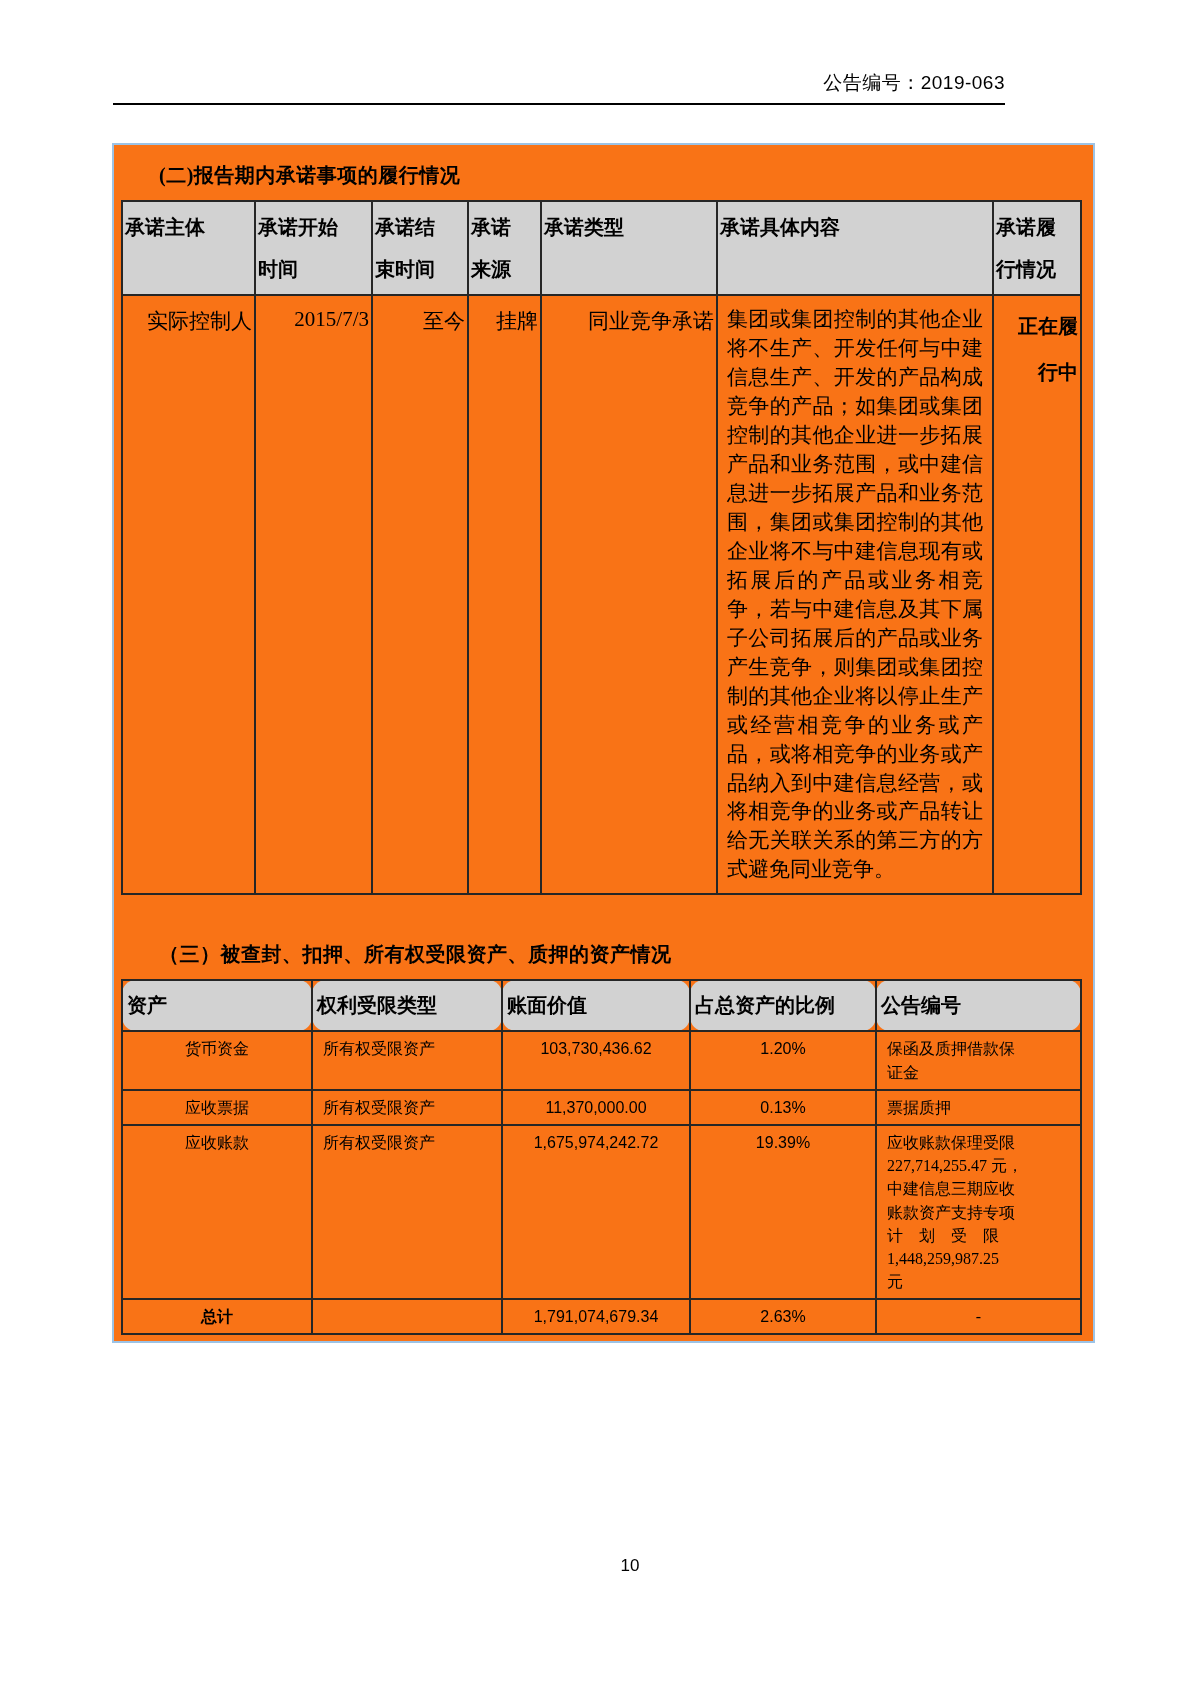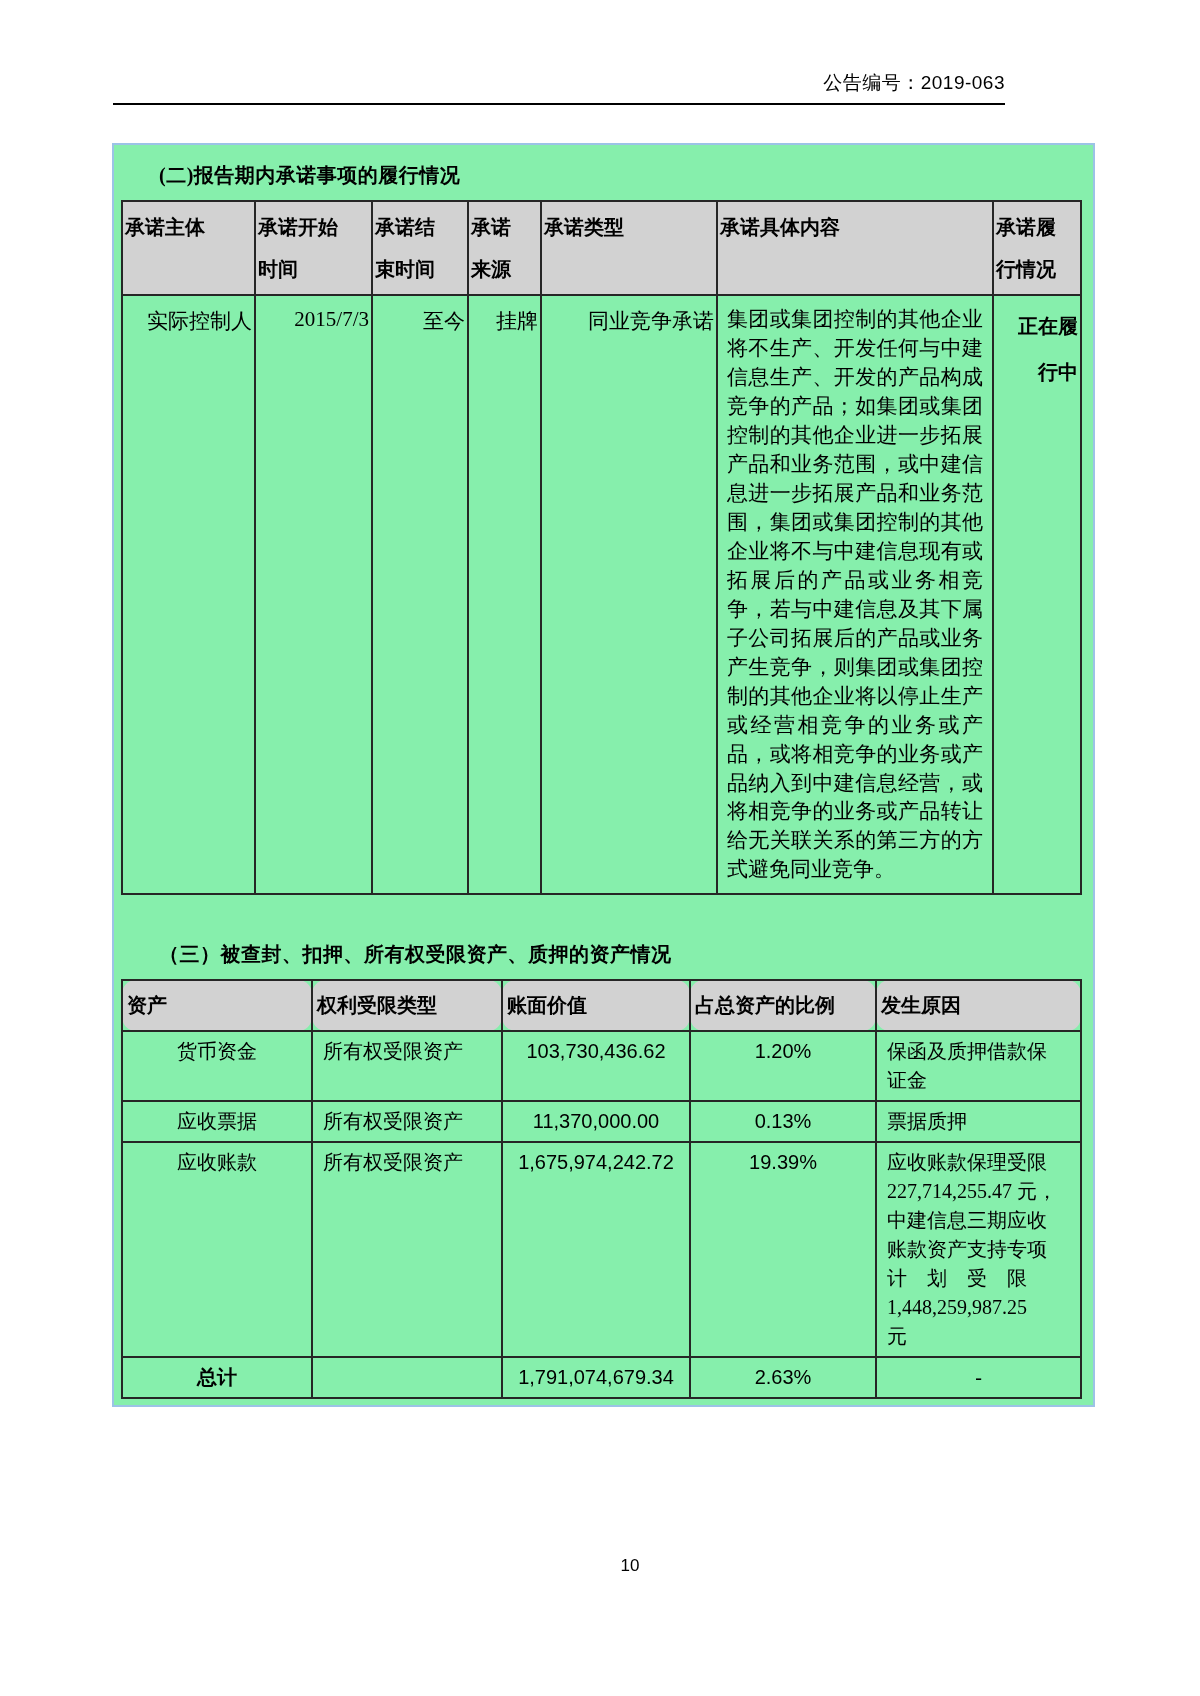--- a/index.html
+++ b/index.html
@@ -24,21 +24,21 @@
     letter-spacing:0.5px;
   }
 
   
   .content-box {
     box-sizing:border-box;
     margin:38px 0 0 112px;
     width:983px;
     border:2px solid #9cc3e6;
     padding:17px 15px 6px 7px;
-    background:#86efac;
+    background:#f97316;
   }
 
   .sec-heading {
     font-size:20px;
     font-weight:bold;
     margin:0 0 11px 38px;
     letter-spacing:0.5px;
   }
   .sec-heading.second { margin-top:46px; }
 
@@ -83,21 +83,21 @@
     padding-top:7px;
   }
 
   
   .t2 thead th {
     font-size:20px;
     padding:11px 4px;
     border-radius:14px;
   }
   .t2 td {
-    font-size:20px;
+    font-size:16px;
     line-height:1.45;
     padding:5px 10px;
     vertical-align:top;
   }
   .c-center { text-align:center; }
   .c-left   { text-align:left; }
   .c-right  { text-align:center; }
   .num {
     font-family:"Liberation Sans","DejaVu Sans",sans-serif;
     font-size:19px;
@@ -176,21 +176,21 @@
         <col style="width:188px">
       <col style="width:186px">
         <col style="width:205px">
     </colgroup>
     <thead>
       <tr>
         <th>资产</th>
         <th>权利受限类型</th>
         <th>账面价值</th>
         <th>占总资产的比例</th>
-        <th>发生原因</th>
+        <th>公告编号</th>
       </tr>
     </thead>
     <tbody>
       <tr>
         <td class="c-center">货币资金</td>
         <td class="c-left">所有权受限资产</td>
         <td class="c-right num">103,730,436.62</td>
         <td class="c-center num">1.20%</td>
         <td class="c-left reason">保函及质押借款保
 证金</td>

